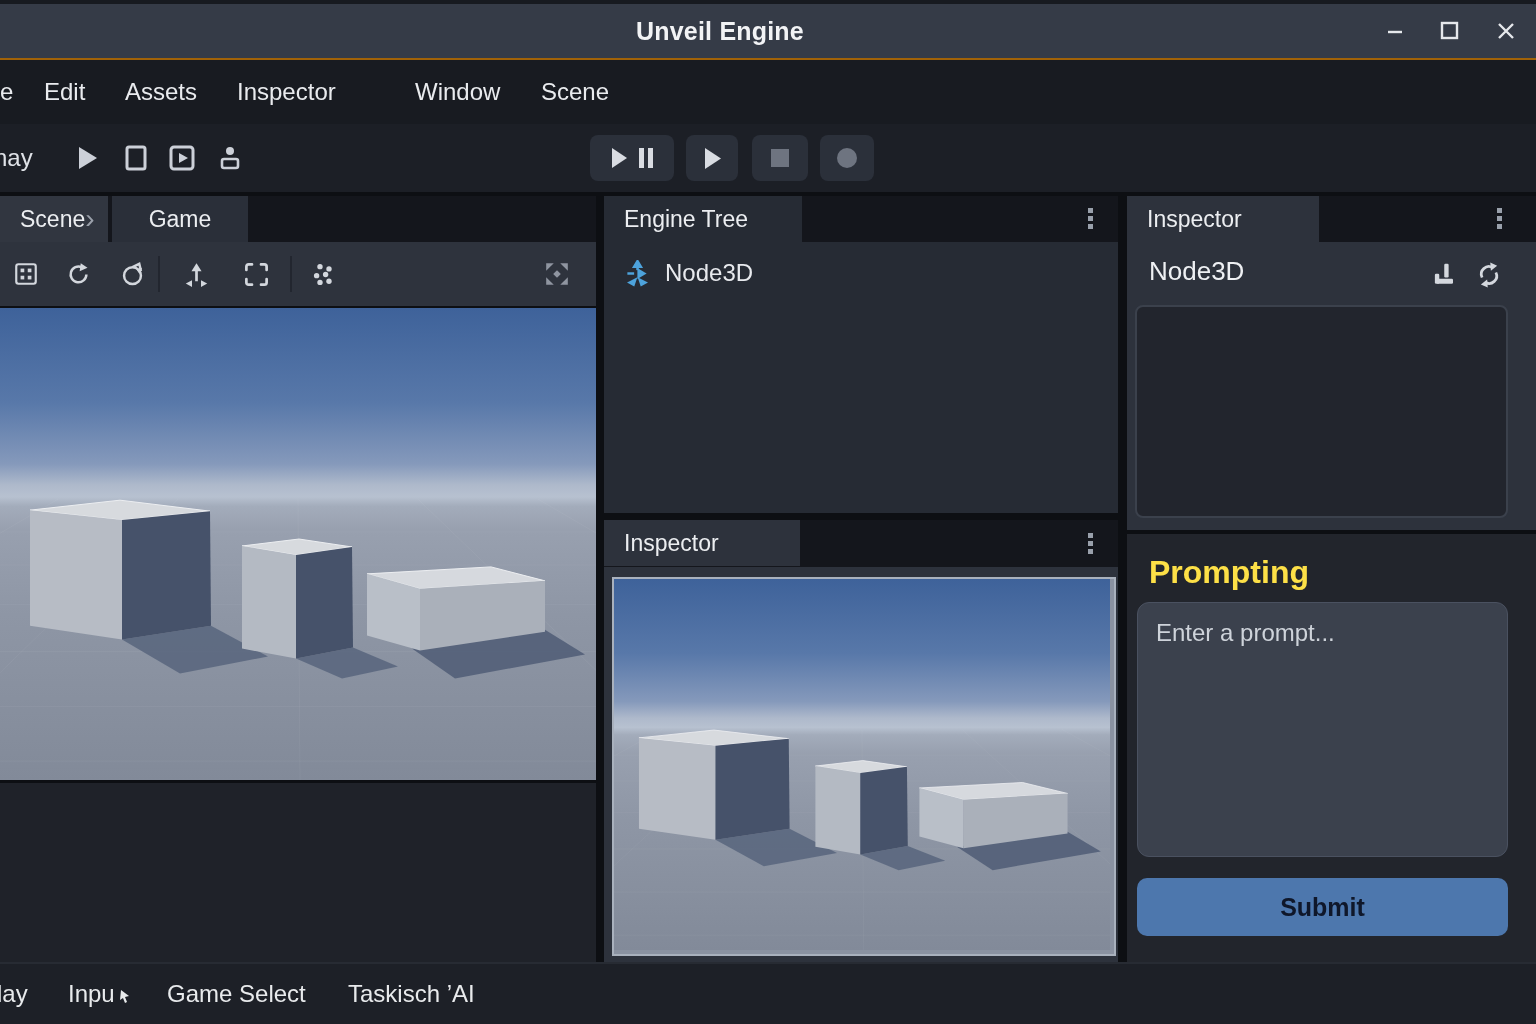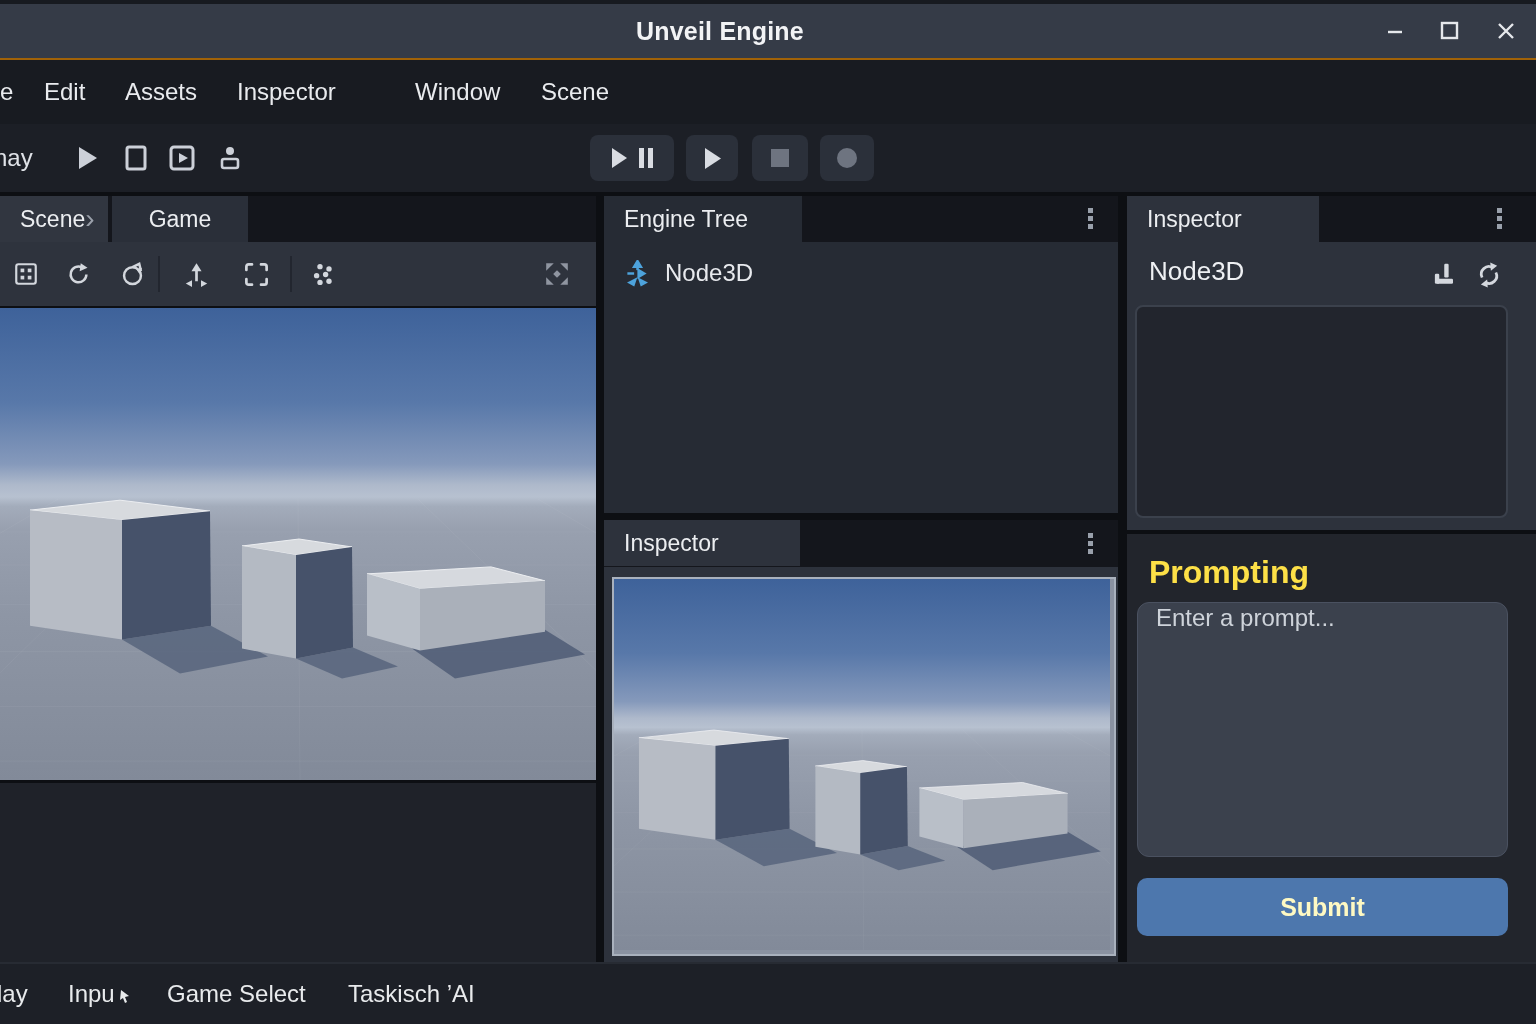--- a/index.html
+++ b/index.html
@@ -51,24 +51,24 @@
   .rightcol{left:1127px;width:409px;}
   .righttop{position:absolute;left:0;top:46px;width:409px;height:288px;background:#2d323c;}
   .nodename{position:absolute;left:22px;top:14px;font-size:26px;color:#eef0f3;}
   .nodeicon{position:absolute;top:18px;width:30px;height:30px;background:none;border:none;padding:0;}
   .emptybox{position:absolute;left:8px;top:63px;width:373px;height:213px;background:#22252d;border:2px solid #3b414c;border-radius:8px;box-sizing:border-box;}
   .rightgap{position:absolute;left:0;top:334px;width:409px;height:4px;background:#0d0f13;}
   .rightbottom{position:absolute;left:0;top:338px;width:409px;height:428px;background:#22252c;}
   .promptingtitle{position:absolute;left:22px;top:20px;font-size:32px;font-weight:600;color:#fde047;}
   .prompttext{position:absolute;left:10px;top:68px;width:371px;height:255px;box-sizing:border-box;
     background:#3b414d;border:1px solid #4a5160;border-radius:12px;resize:none;outline:none;
-    font-family:"Liberation Sans",sans-serif;font-size:24px;color:#e9ebee;padding:1px 18px;}
+    font-family:"Liberation Sans",sans-serif;font-size:24px;color:#e9ebee;padding:16px 18px;}
   .prompttext::placeholder{color:#ced3da;}
   .submitbtn{position:absolute;left:10px;top:344px;width:371px;height:58px;background:#4d77ad;border:none;border-radius:10px;
-    font-family:"Liberation Sans",sans-serif;font-size:25px;font-weight:bold;color:#fef9c3;}
+    font-family:"Liberation Sans",sans-serif;font-size:25px;font-weight:bold;color:#0f172a;}
   
   .statusbar{left:0;top:962px;width:1536px;height:62px;background:#1d2027;border-top:2px solid #272b33;box-sizing:border-box;}
   .stitem{position:absolute;top:0;height:60px;line-height:60px;font-size:24px;color:#e8eaec;display:flex;align-items:center;}
   svg{display:block;}
 </style>
 </head>
 <body>
 
 <svg width="0" height="0" style="position:absolute" aria-hidden="true">
   <defs>

